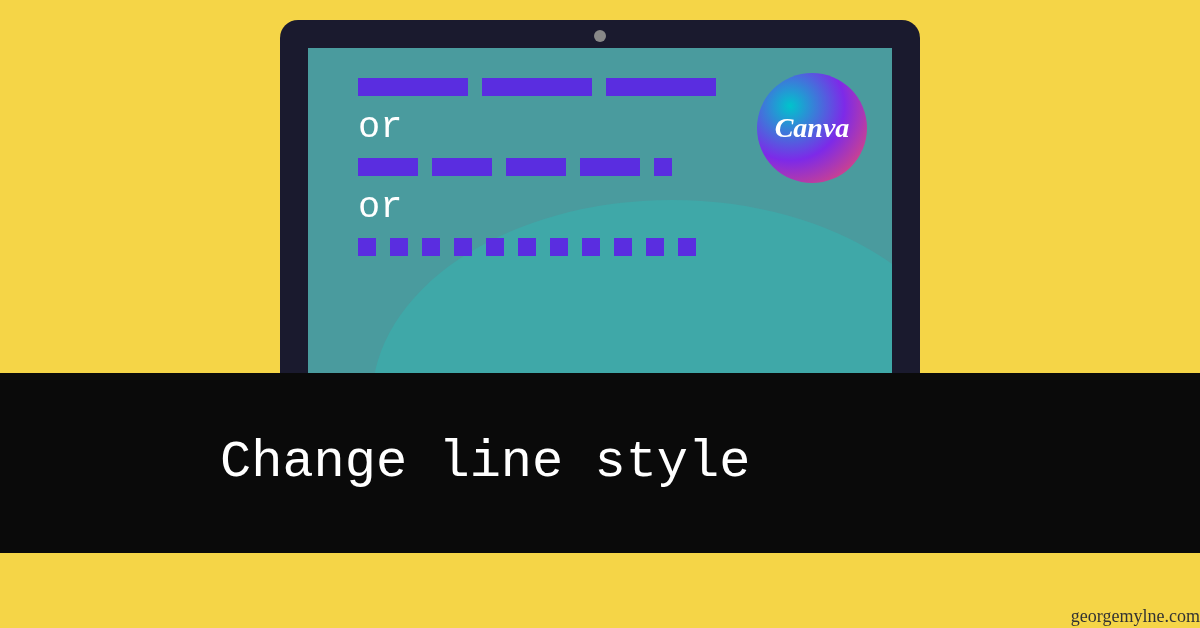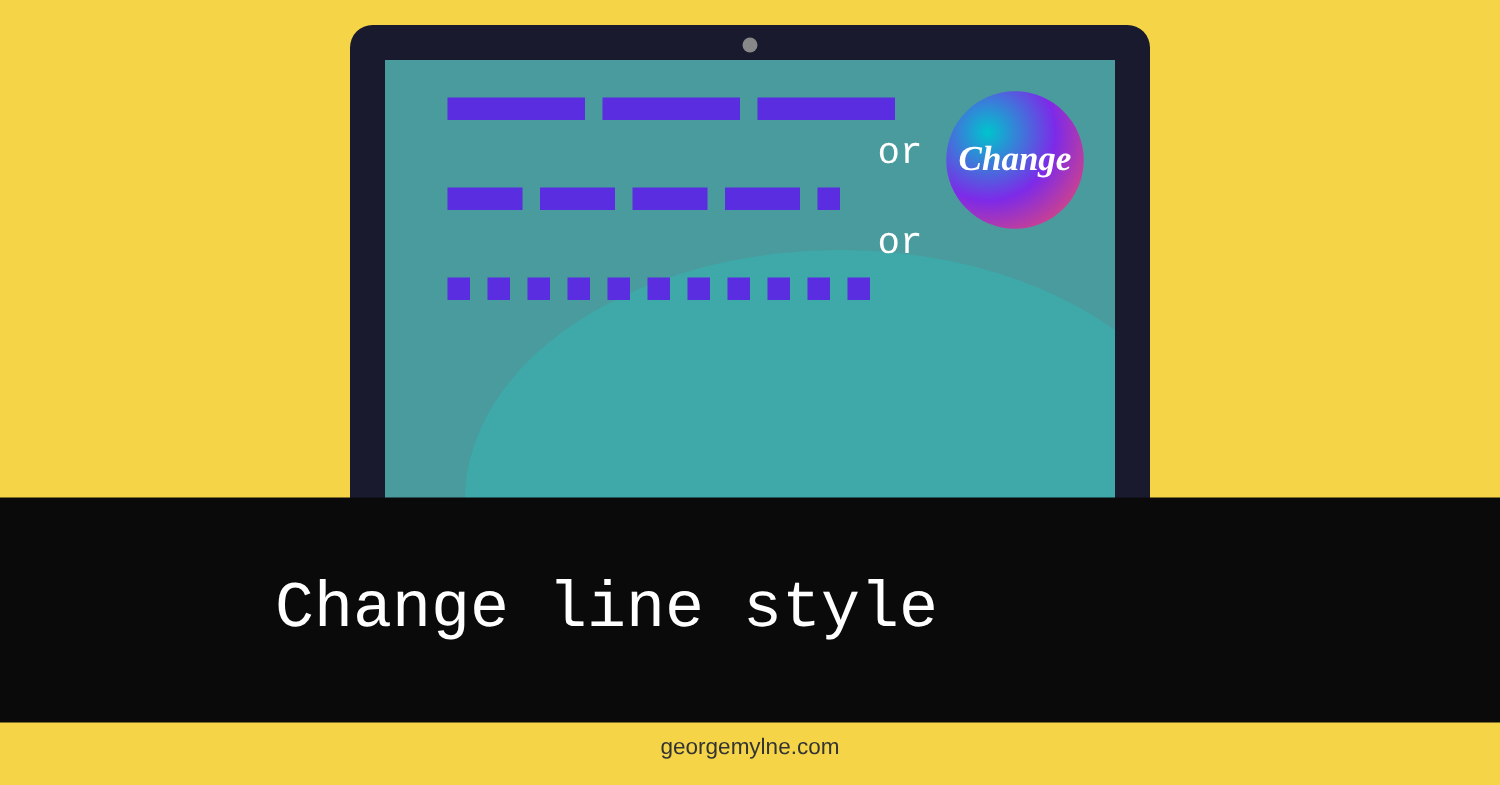--- a/index.html
+++ b/index.html
@@ -81,22 +81,22 @@
     .line-row {
       display: flex;
       gap: 14px;
       margin-bottom: 8px;
     }
     .dash-long { width: 110px; height: 18px; background: #5a2de0; }
     .dash-med { width: 60px; height: 18px; background: #5a2de0; }
     .dash-sm { width: 18px; height: 18px; background: #5a2de0; }
     .or-text {
       color: #fff;
-      font-size: 30px;
-      text-align: right;
+      font-size: 37px;
+      text-align: left;
       margin: 10px 0;
       width: 380px;
     }
     .laptop-base {
       width: 700px;
       height: 150px;
       margin: 0 auto;
       position: relative;
     }
     .keyboard-deck {
@@ -116,57 +116,57 @@
     }
     .key {
       height: 22px;
       background: #2d3748;
       border-radius: 3px;
     }
     .key-std { width: 40px; }
     .key-wide { width: 60px; }
     .title-overlay {
       position: absolute;
-      top: 398px;
+      top: 373px;
       left: 0;
       width: 100%;
       height: 180px;
       background: #0a0a0a;
       display: flex;
       align-items: center;
       padding-left: 220px;
     }
     .title-text {
       color: #fff;
       font-size: 52px;
       line-height: 1.4;
       font-family: 'Courier New', Courier, monospace;
     }
     .footer {
       position: absolute;
       bottom: 0;
       left: 0;
       width: 100%;
-      text-align: center;
+      text-align: right;
       font-size: 18px;
       color: #333;
-      font-family: Liberation Sans, sans-serif;
-      padding-bottom: 20px;
+      font-family: Liberation Serif, serif;
+      padding-bottom: 1px;
     }
   </style>
 </head>
 <body>
 
 <div class="laptop">
   <div class="laptop-lid">
     <div class="webcam"></div>
     <div class="screen">
       <div class="screen-curve"></div>
       <div class="canva-badge">
-        <span class="canva-text">Change</span>
+        <span class="canva-text">Canva</span>
       </div>
       <div class="lines-container">
         <div class="line-row">
           <div class="dash-long"></div>
           <div class="dash-long"></div>
           <div class="dash-long"></div>
         </div>
         <div class="or-text">or</div>
         <div class="line-row">
           <div class="dash-med"></div>

